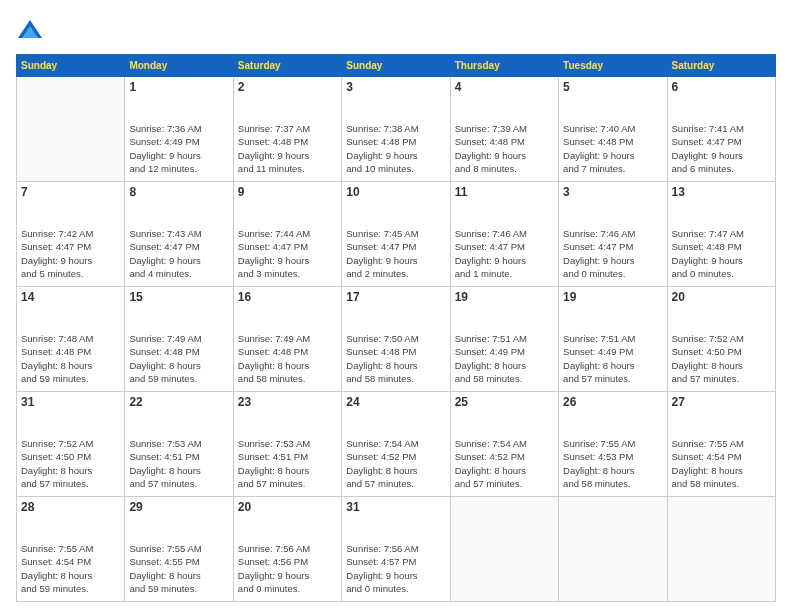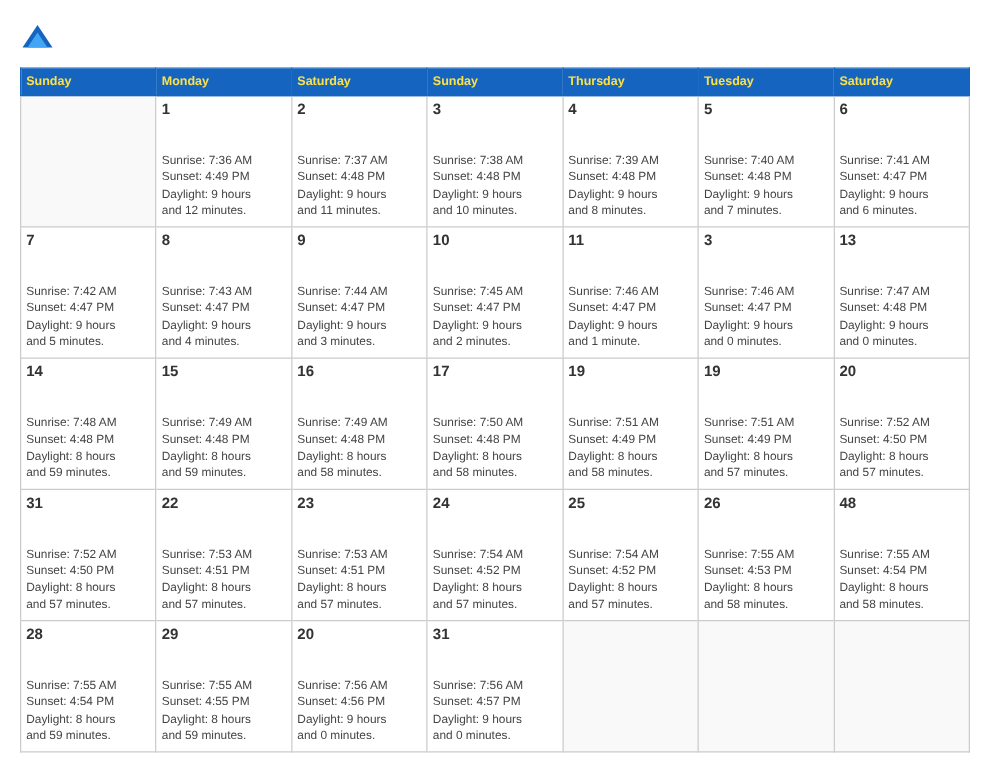--- a/index.html
+++ b/index.html
@@ -242,21 +242,21 @@
           </td>
           <td>
             <span class="day-num">25</span>
             <div class="cell-detail">Sunrise: 7:54 AM<br>Sunset: 4:52 PM<br>Daylight: 8 hours<br>and 57 minutes.</div>
           </td>
           <td>
             <span class="day-num">26</span>
             <div class="cell-detail">Sunrise: 7:55 AM<br>Sunset: 4:53 PM<br>Daylight: 8 hours<br>and 58 minutes.</div>
           </td>
           <td>
-            <span class="day-num">48</span>
+            <span class="day-num">27</span>
             <div class="cell-detail">Sunrise: 7:55 AM<br>Sunset: 4:54 PM<br>Daylight: 8 hours<br>and 58 minutes.</div>
           </td>
         </tr>
         <tr>
           <td>
             <span class="day-num">28</span>
             <div class="cell-detail">Sunrise: 7:55 AM<br>Sunset: 4:54 PM<br>Daylight: 8 hours<br>and 59 minutes.</div>
           </td>
           <td>
             <span class="day-num">29</span>

